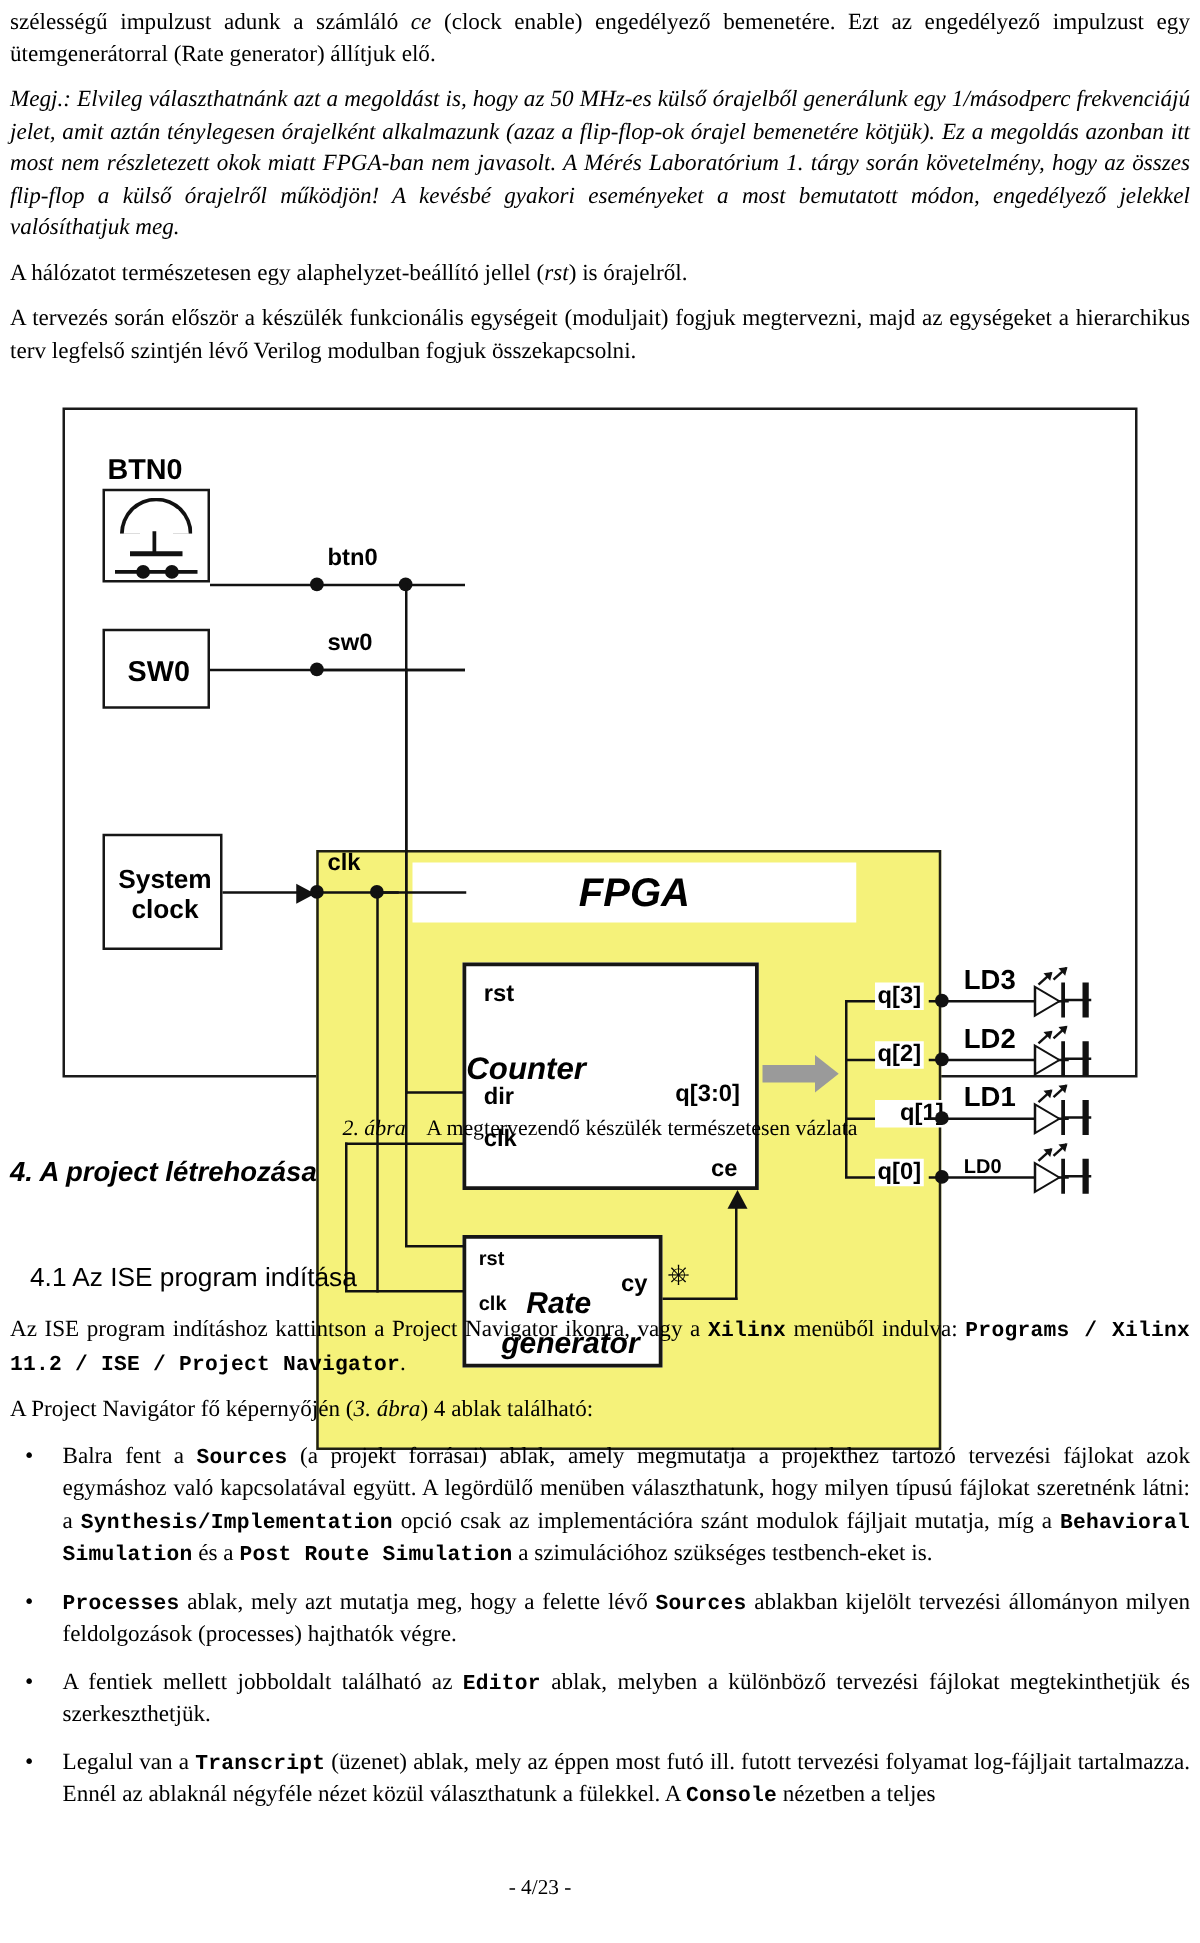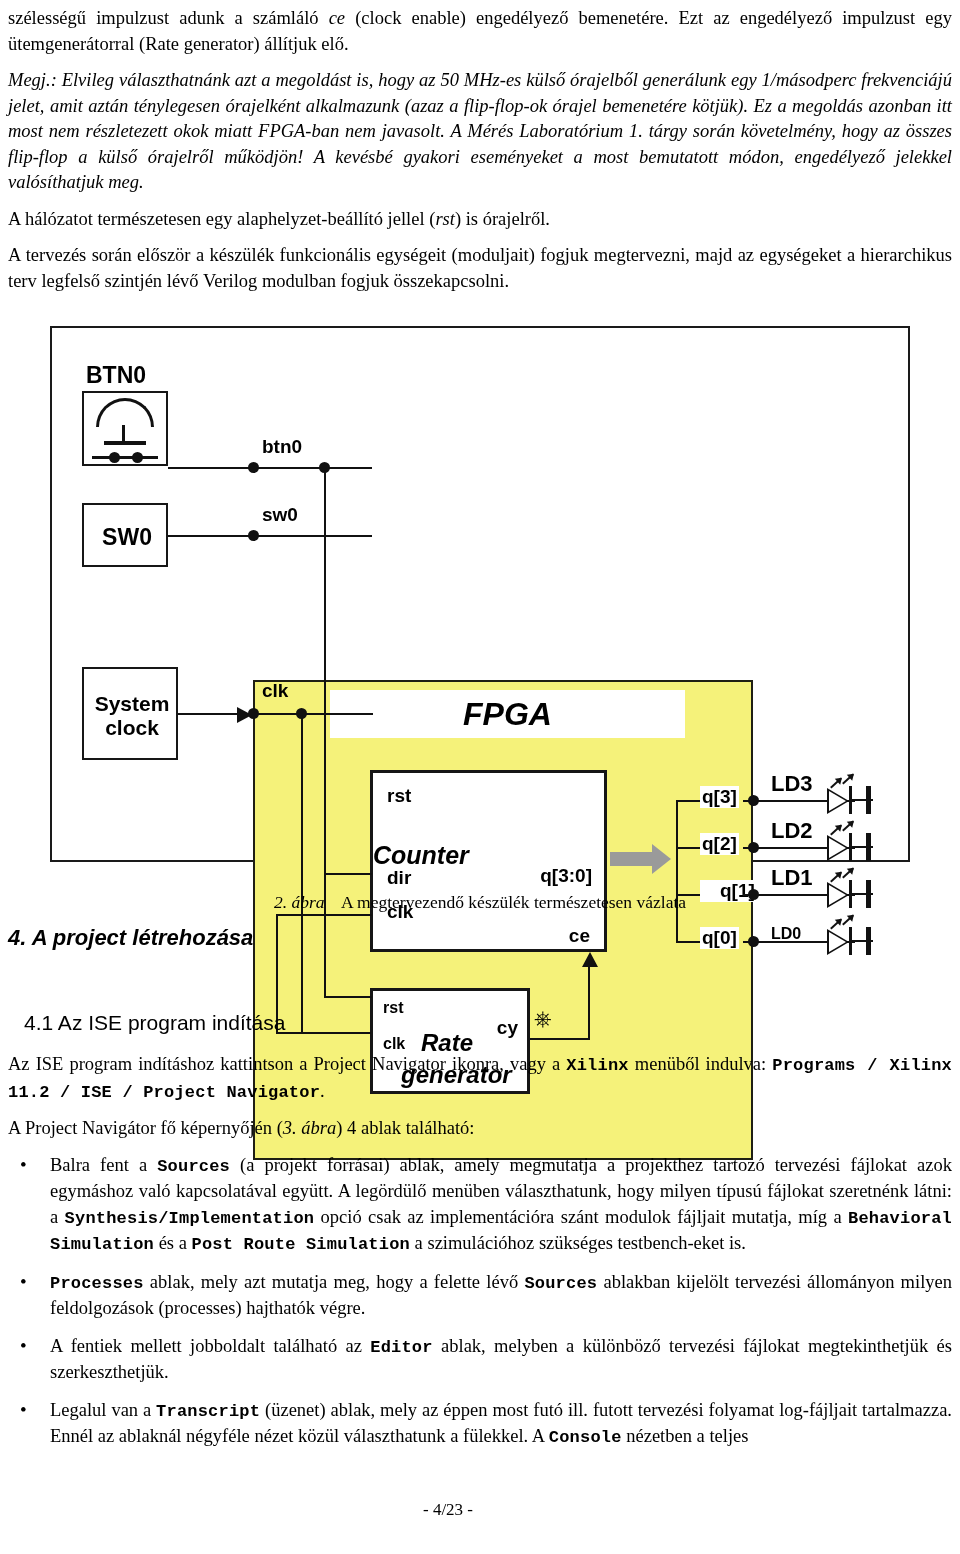--- a/index.html
+++ b/index.html
@@ -199,21 +199,21 @@
   }
   ul.bullets li::before {
     content: "\2022";
     position: absolute;
     left: 12px;
     top: -1px;
     font-size: 19px;
   }
   .footer {
     position: absolute;
-    left: 16px;
+    left: 0;
     top: 1500px;
     width: 864px;
     text-align: center;
     font-family: "Liberation Serif", serif;
     font-size: 17px;
   }
 
   
   .led {
     position: absolute;

